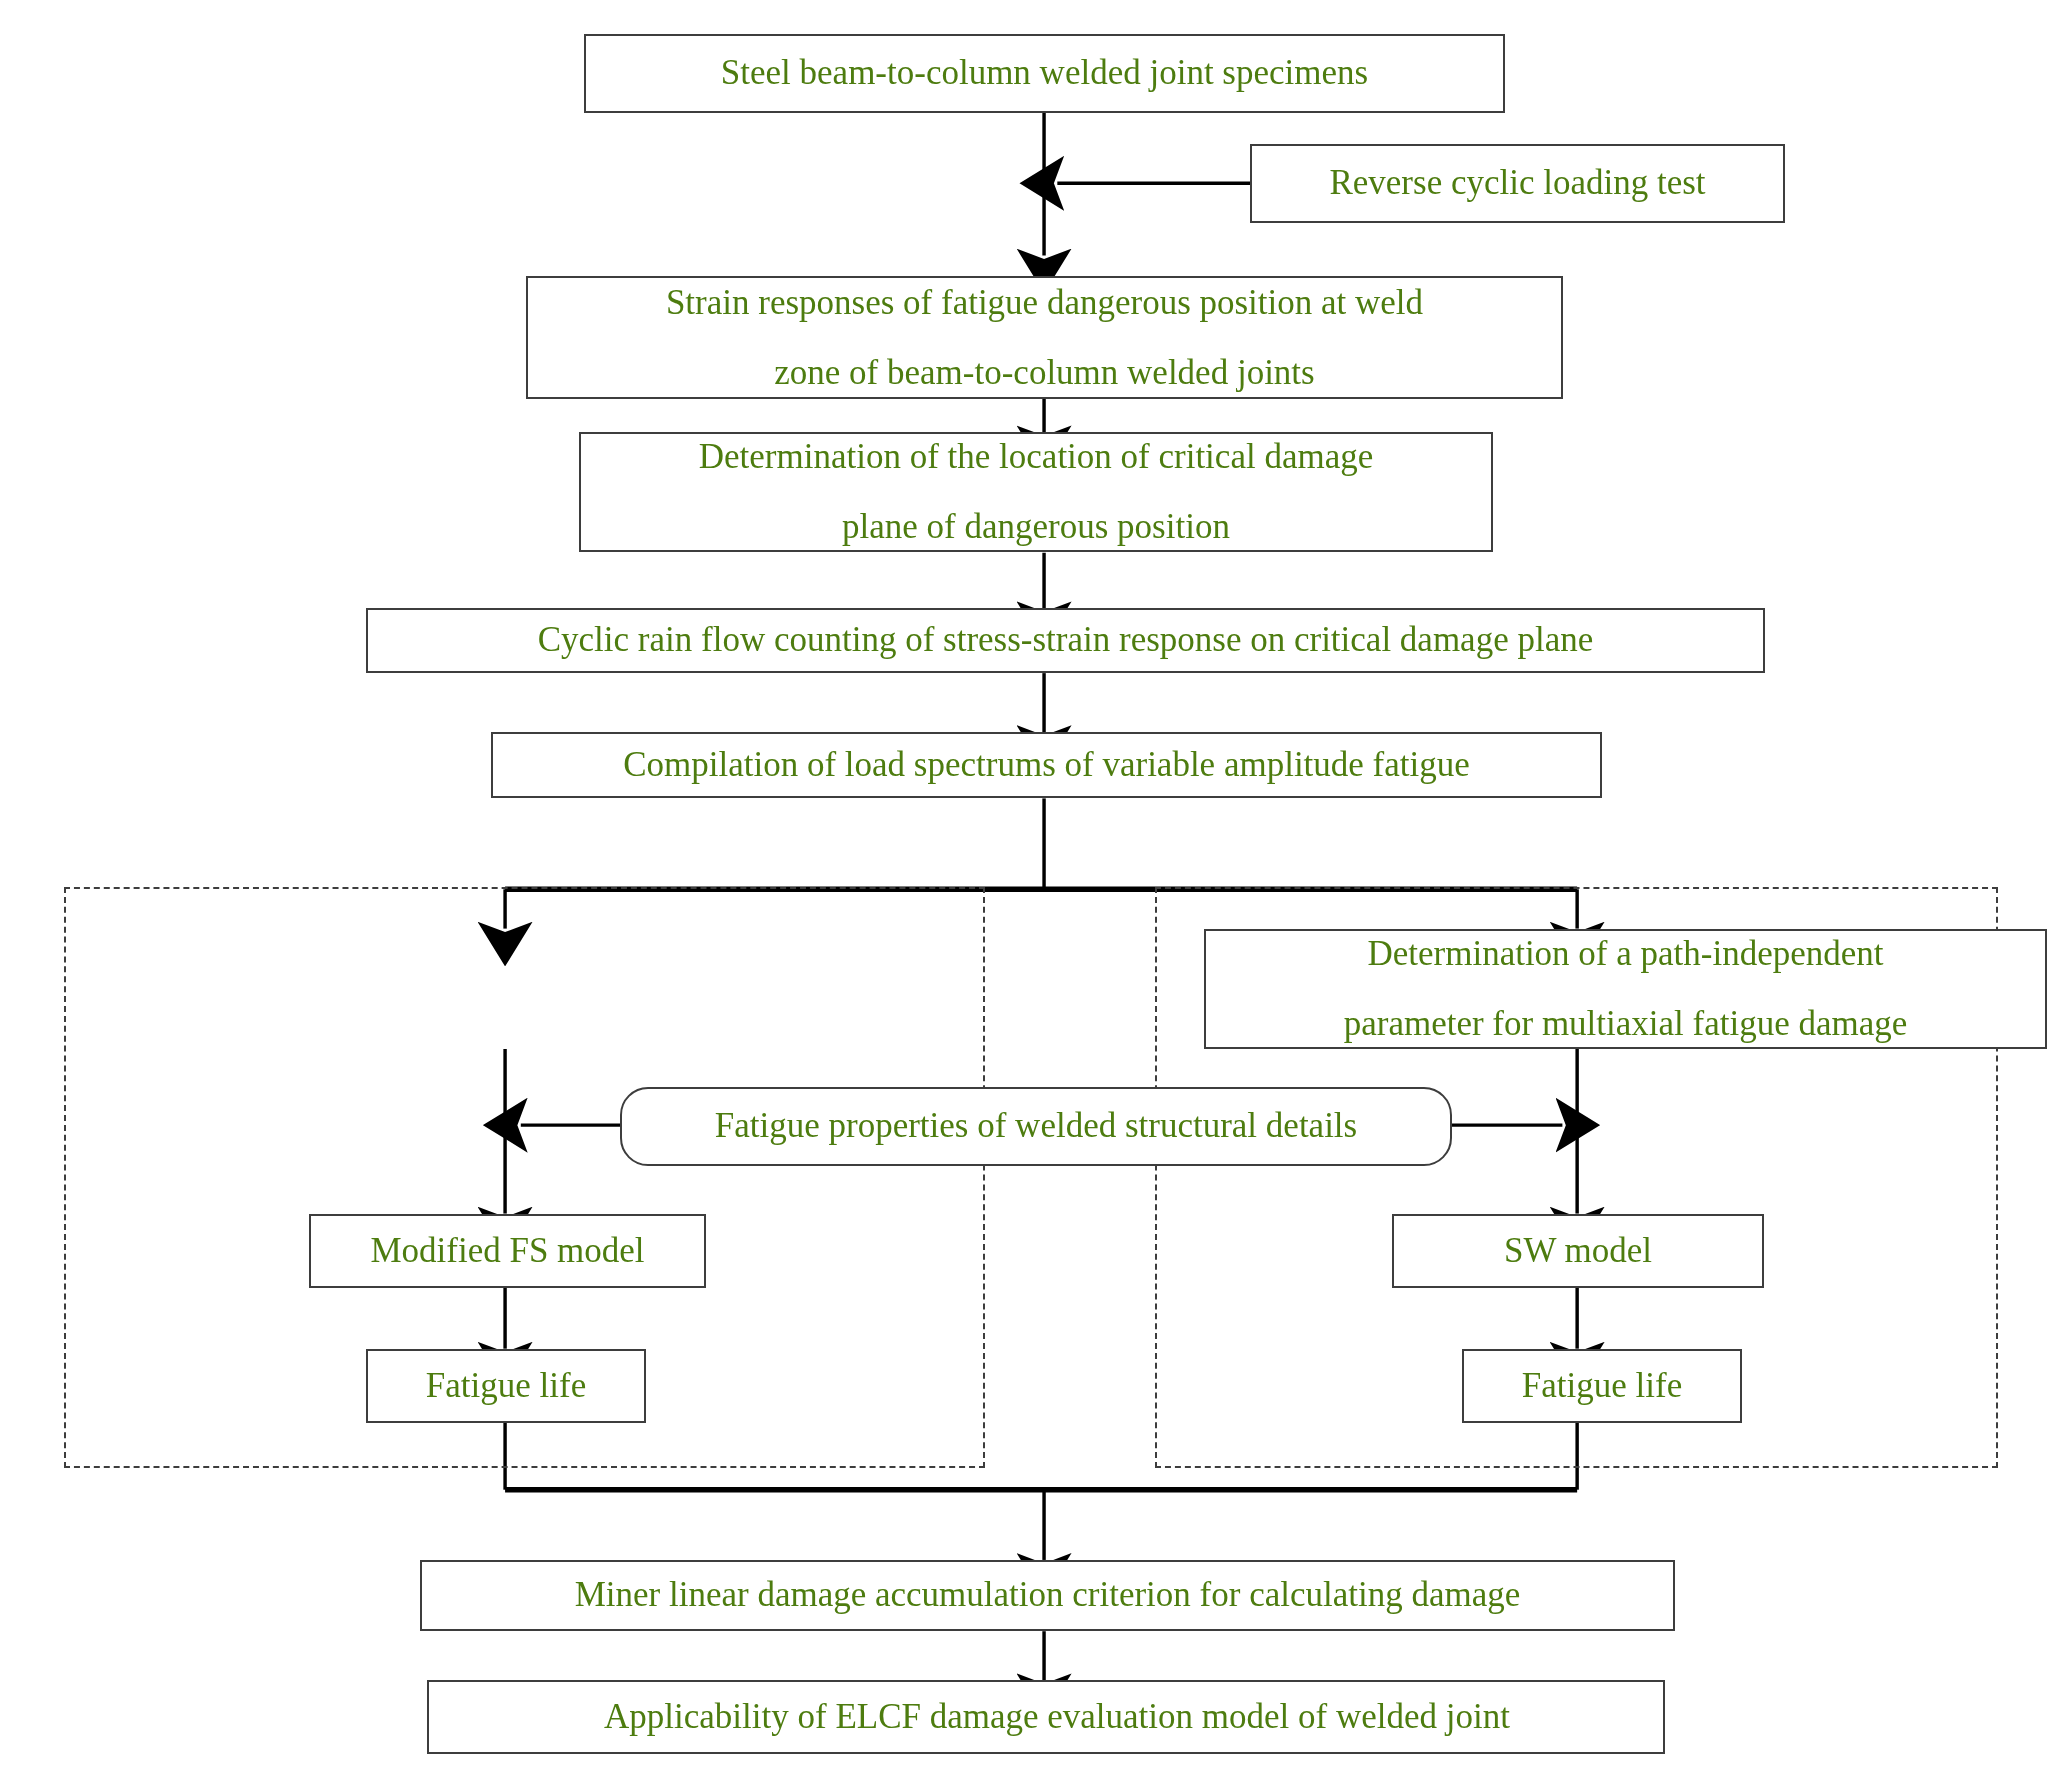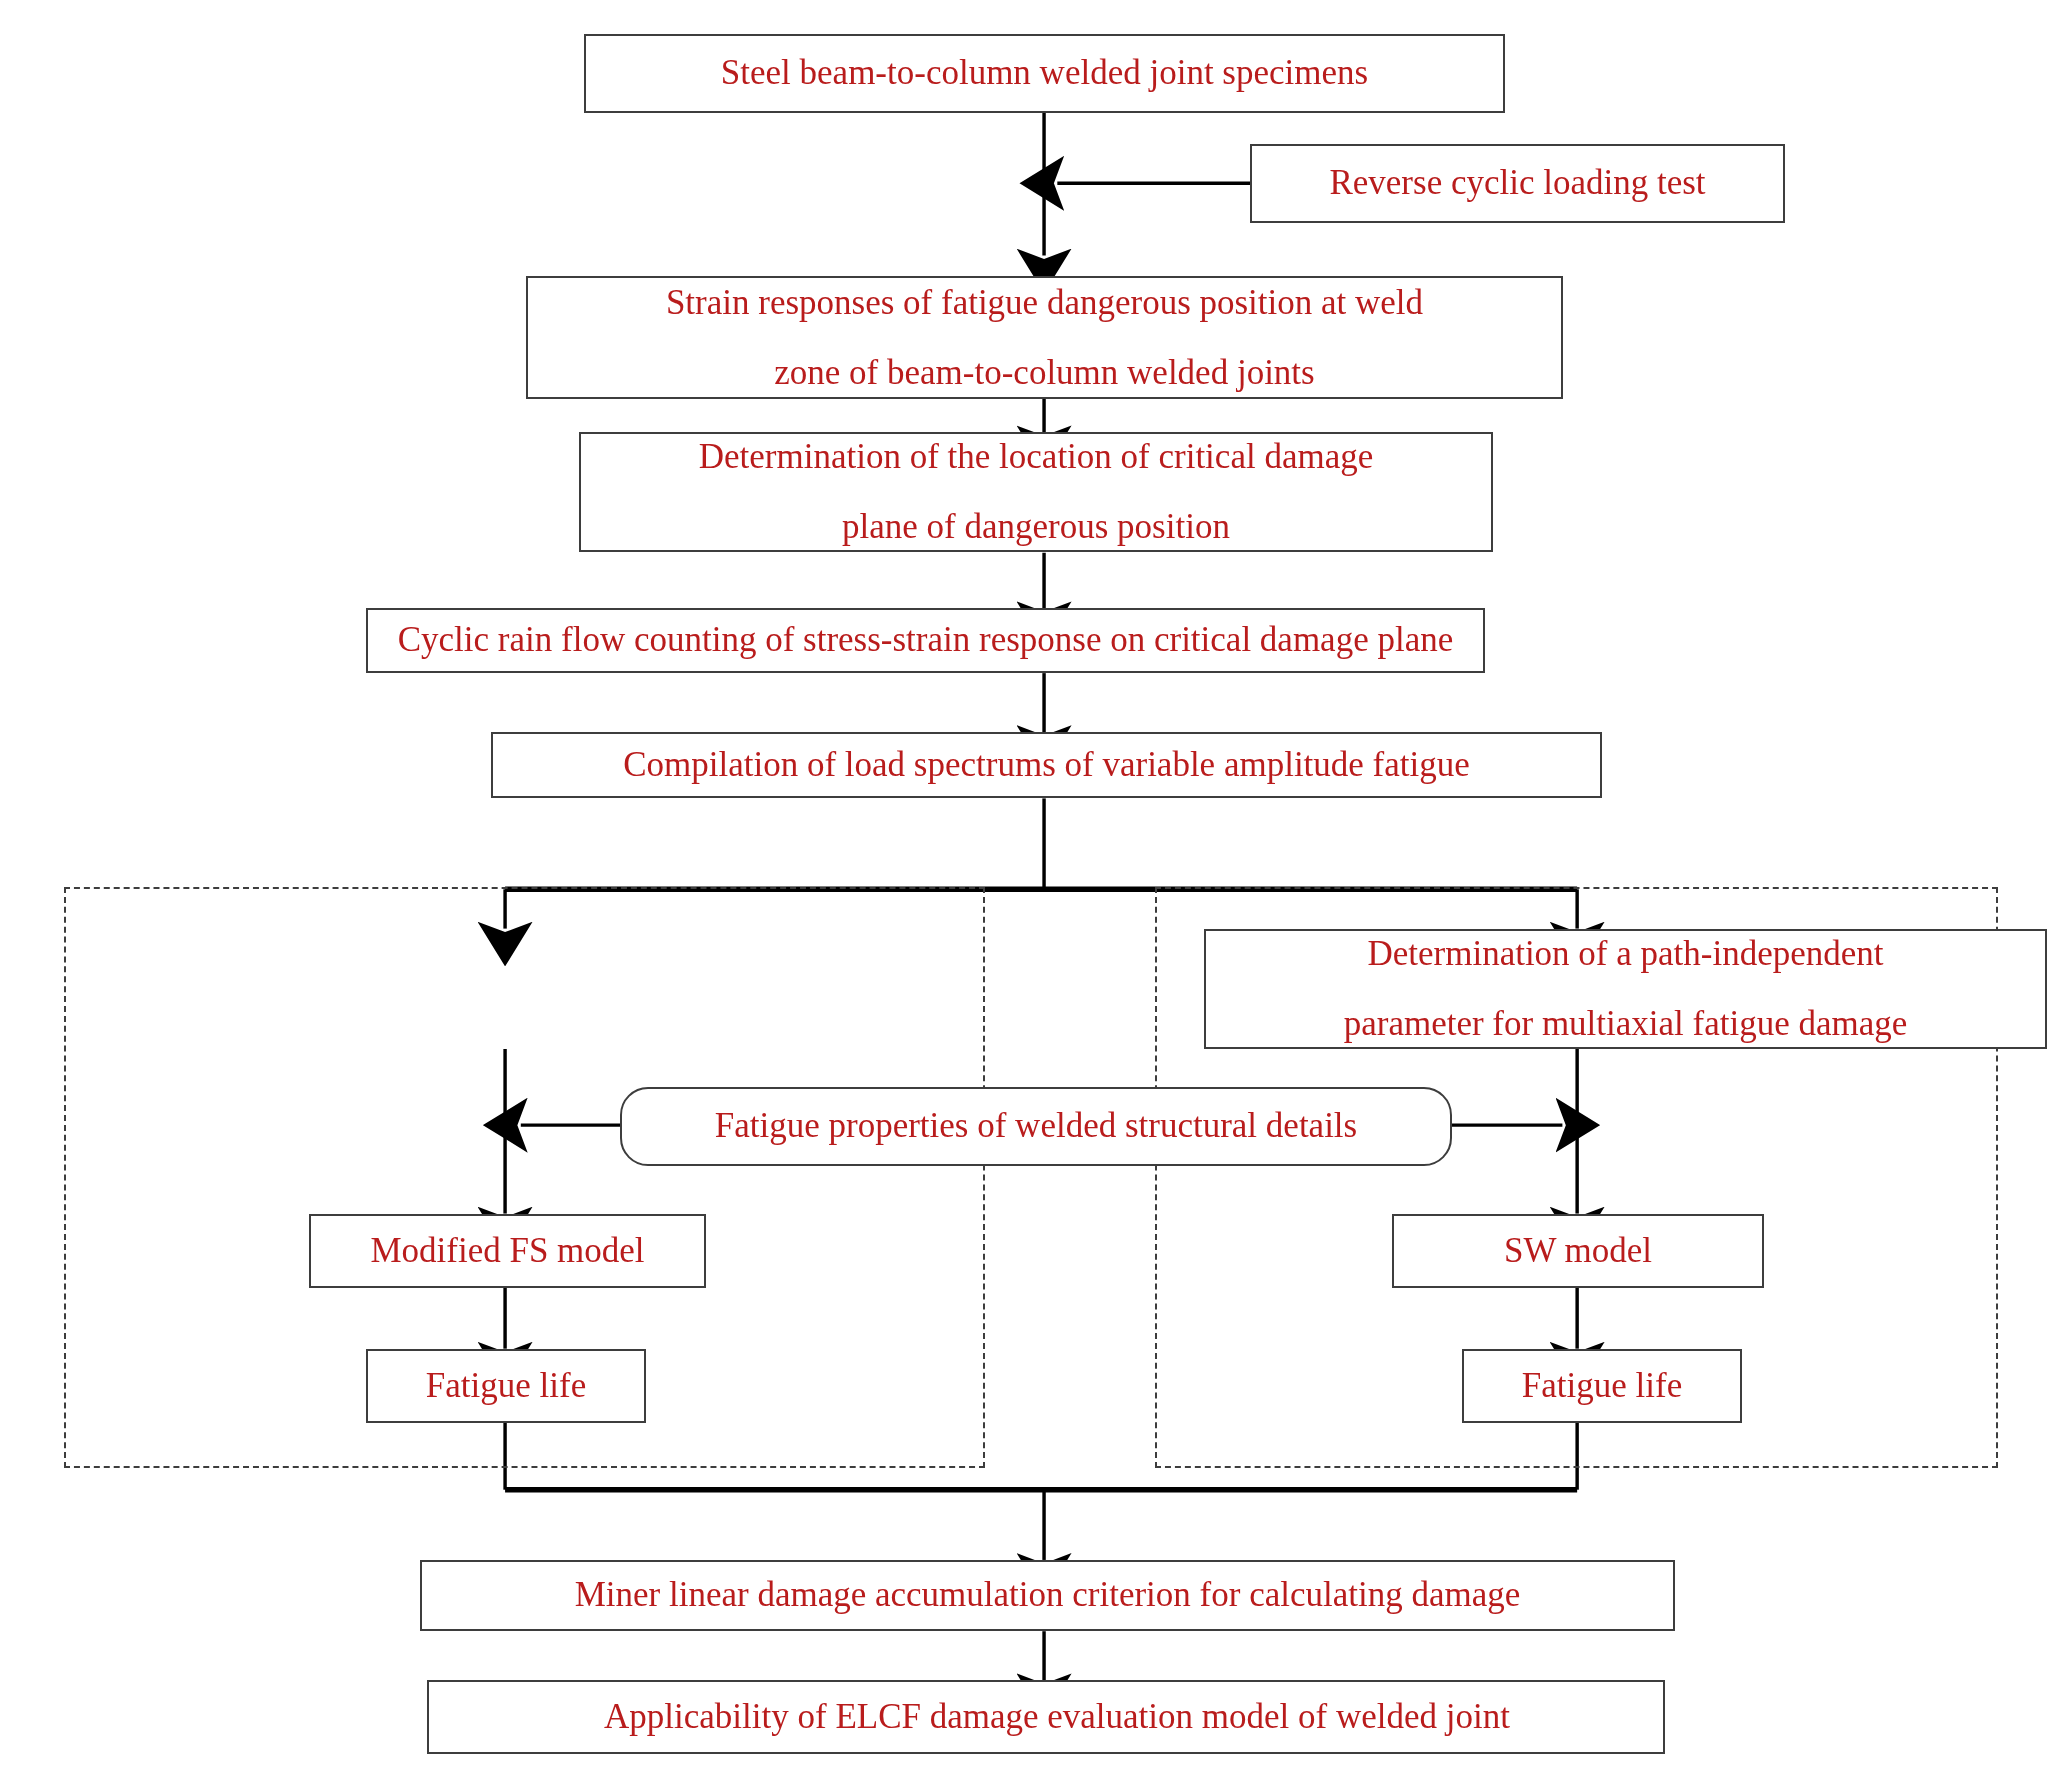--- a/index.html
+++ b/index.html
@@ -26,21 +26,21 @@
   .node {
     position: absolute;
     box-sizing: border-box;
     border: 2.9px solid #3d3d3d;
     background: #ffffff;
     display: flex;
     flex-direction: column;
     align-items: center;
     justify-content: center;
     text-align: center;
-    color: #b91c1c;
+    color: #4d7c0f;
     font-size: 35px;
     line-height: 1.55;
     z-index: 5;
   }
   .node .line {
     display: block;
     white-space: nowrap;
   }
   .node.two-line {
     line-height: 2.0;
@@ -120,21 +120,21 @@
   <div class="node two-line" style="left:526px; top:256px; width:1037px; height:123px;margin-top:20px;">
     <span class="line">Strain responses of fatigue dangerous position at weld</span>
     <span class="line">zone of beam-to-column welded joints</span>
   </div>
 
   <div class="node two-line" style="left:579px; top:432px; width:914px; height:120px;">
     <span class="line">Determination of the location of critical damage</span>
     <span class="line">plane of dangerous position</span>
   </div>
 
-  <div class="node" style="left:366px; top:608px; width:1119px; height:65px;">
+  <div class="node" style="left:366px; top:608px; width:1399px; height:65px;">
     <span class="line">Cyclic rain flow counting of stress-strain response on critical damage plane</span>
   </div>
 
   <div class="node" style="left:491px; top:732px; width:1111px; height:66px;">
     <span class="line">Compilation of load spectrums of variable amplitude fatigue</span>
   </div>
 
 
   <div class="node two-line" style="left:1204px; top:929px; width:843px; height:120px;">
     <span class="line">Determination of a path-independent</span>

